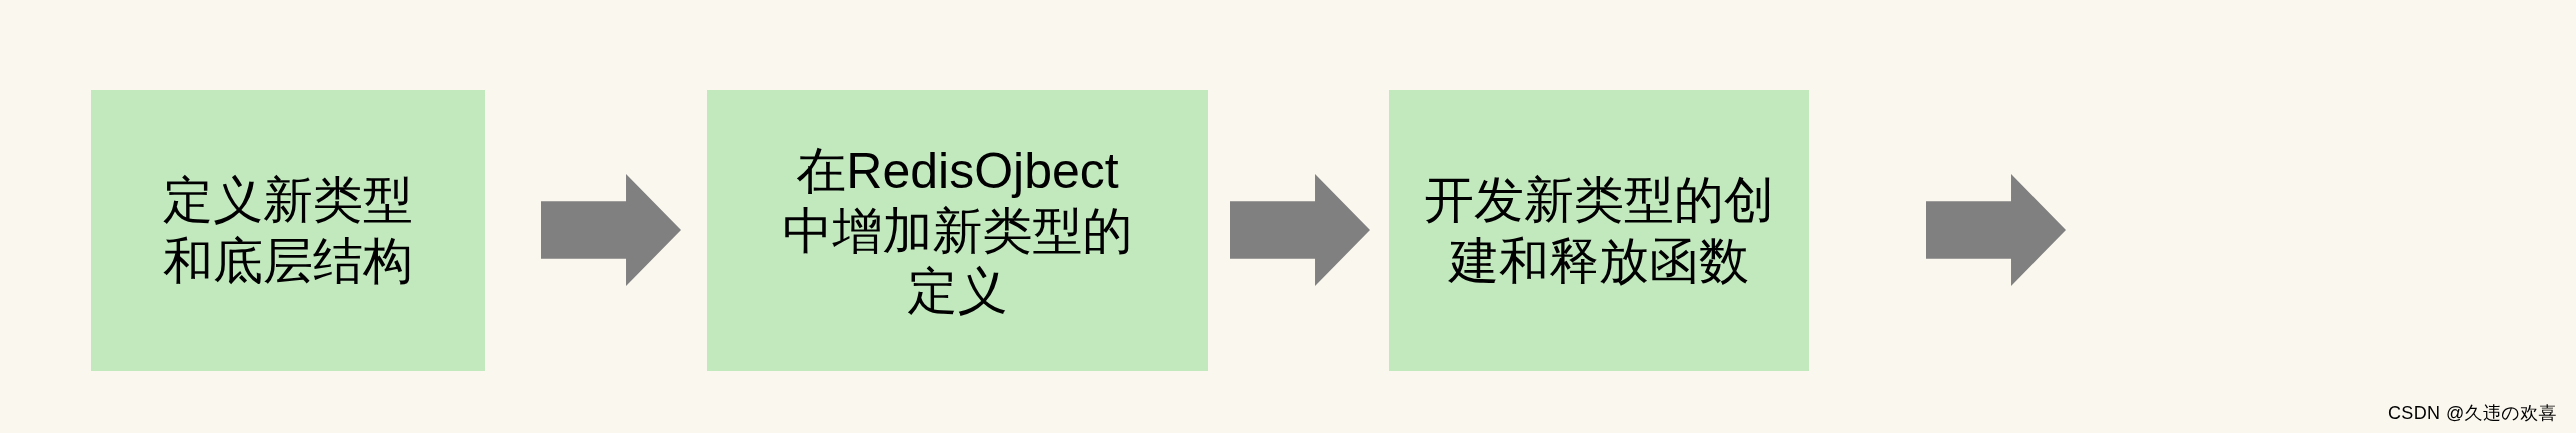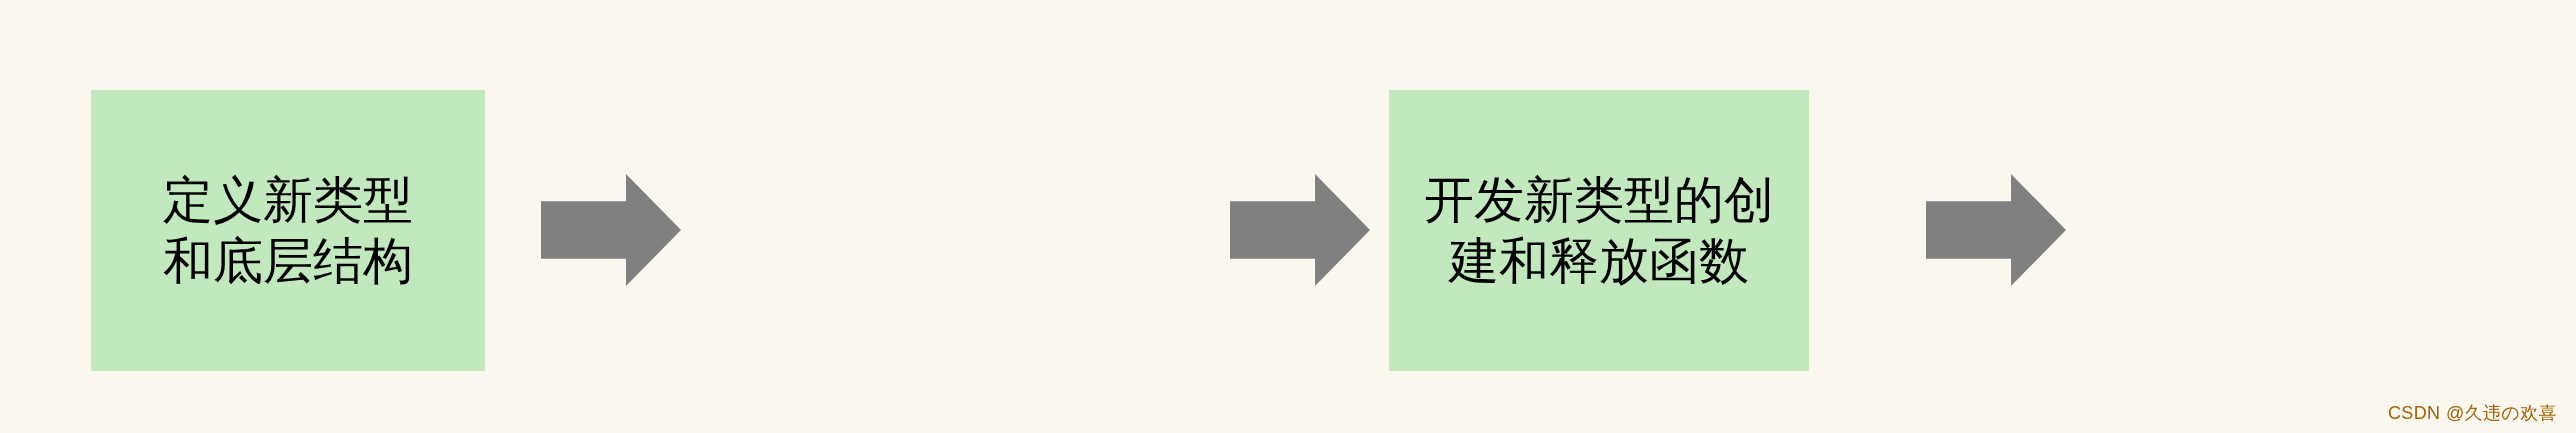--- a/index.html
+++ b/index.html
@@ -62,21 +62,21 @@
 
   #arrow-1 { left: 541px;  }
   #arrow-2 { left: 1230px; }
   #arrow-3 { left: 1926px; }
 
   
   #watermark {
     position: absolute;
     right: 19px;
     bottom: 8.6px;
-    color: #a16207;
+    color: #000000;
     font-size: 18px;
     letter-spacing: 0.4px;
     user-select: none;
     white-space: nowrap;
   }
 </style>
 </head>
 <body>
 
 <div id="flow-canvas">
@@ -85,20 +85,25 @@
     <div class="box-label">定义新类型
 和底层结构</div>
   </div>
 
   <div class="flow-arrow" id="arrow-1">
     <svg viewBox="0 0 163 131" preserveAspectRatio="none" aria-hidden="true">
       <polygon points="0,32 99,32 99,0 163,65.5 99,131 99,99 0,99" fill="#808080"></polygon>
     </svg>
   </div>
 
+  <div class="process-box" id="box-2">
+    <div class="box-label">在RedisOjbect
+中增加新类型的
+定义</div>
+  </div>
 
   <div class="flow-arrow" id="arrow-2">
     <svg viewBox="0 0 163 131" preserveAspectRatio="none" aria-hidden="true">
       <polygon points="0,32 99,32 99,0 163,65.5 99,131 99,99 0,99" fill="#808080"></polygon>
     </svg>
   </div>
 
   <div class="process-box" id="box-3">
     <div class="box-label">开发新类型的创
 建和释放函数</div>

